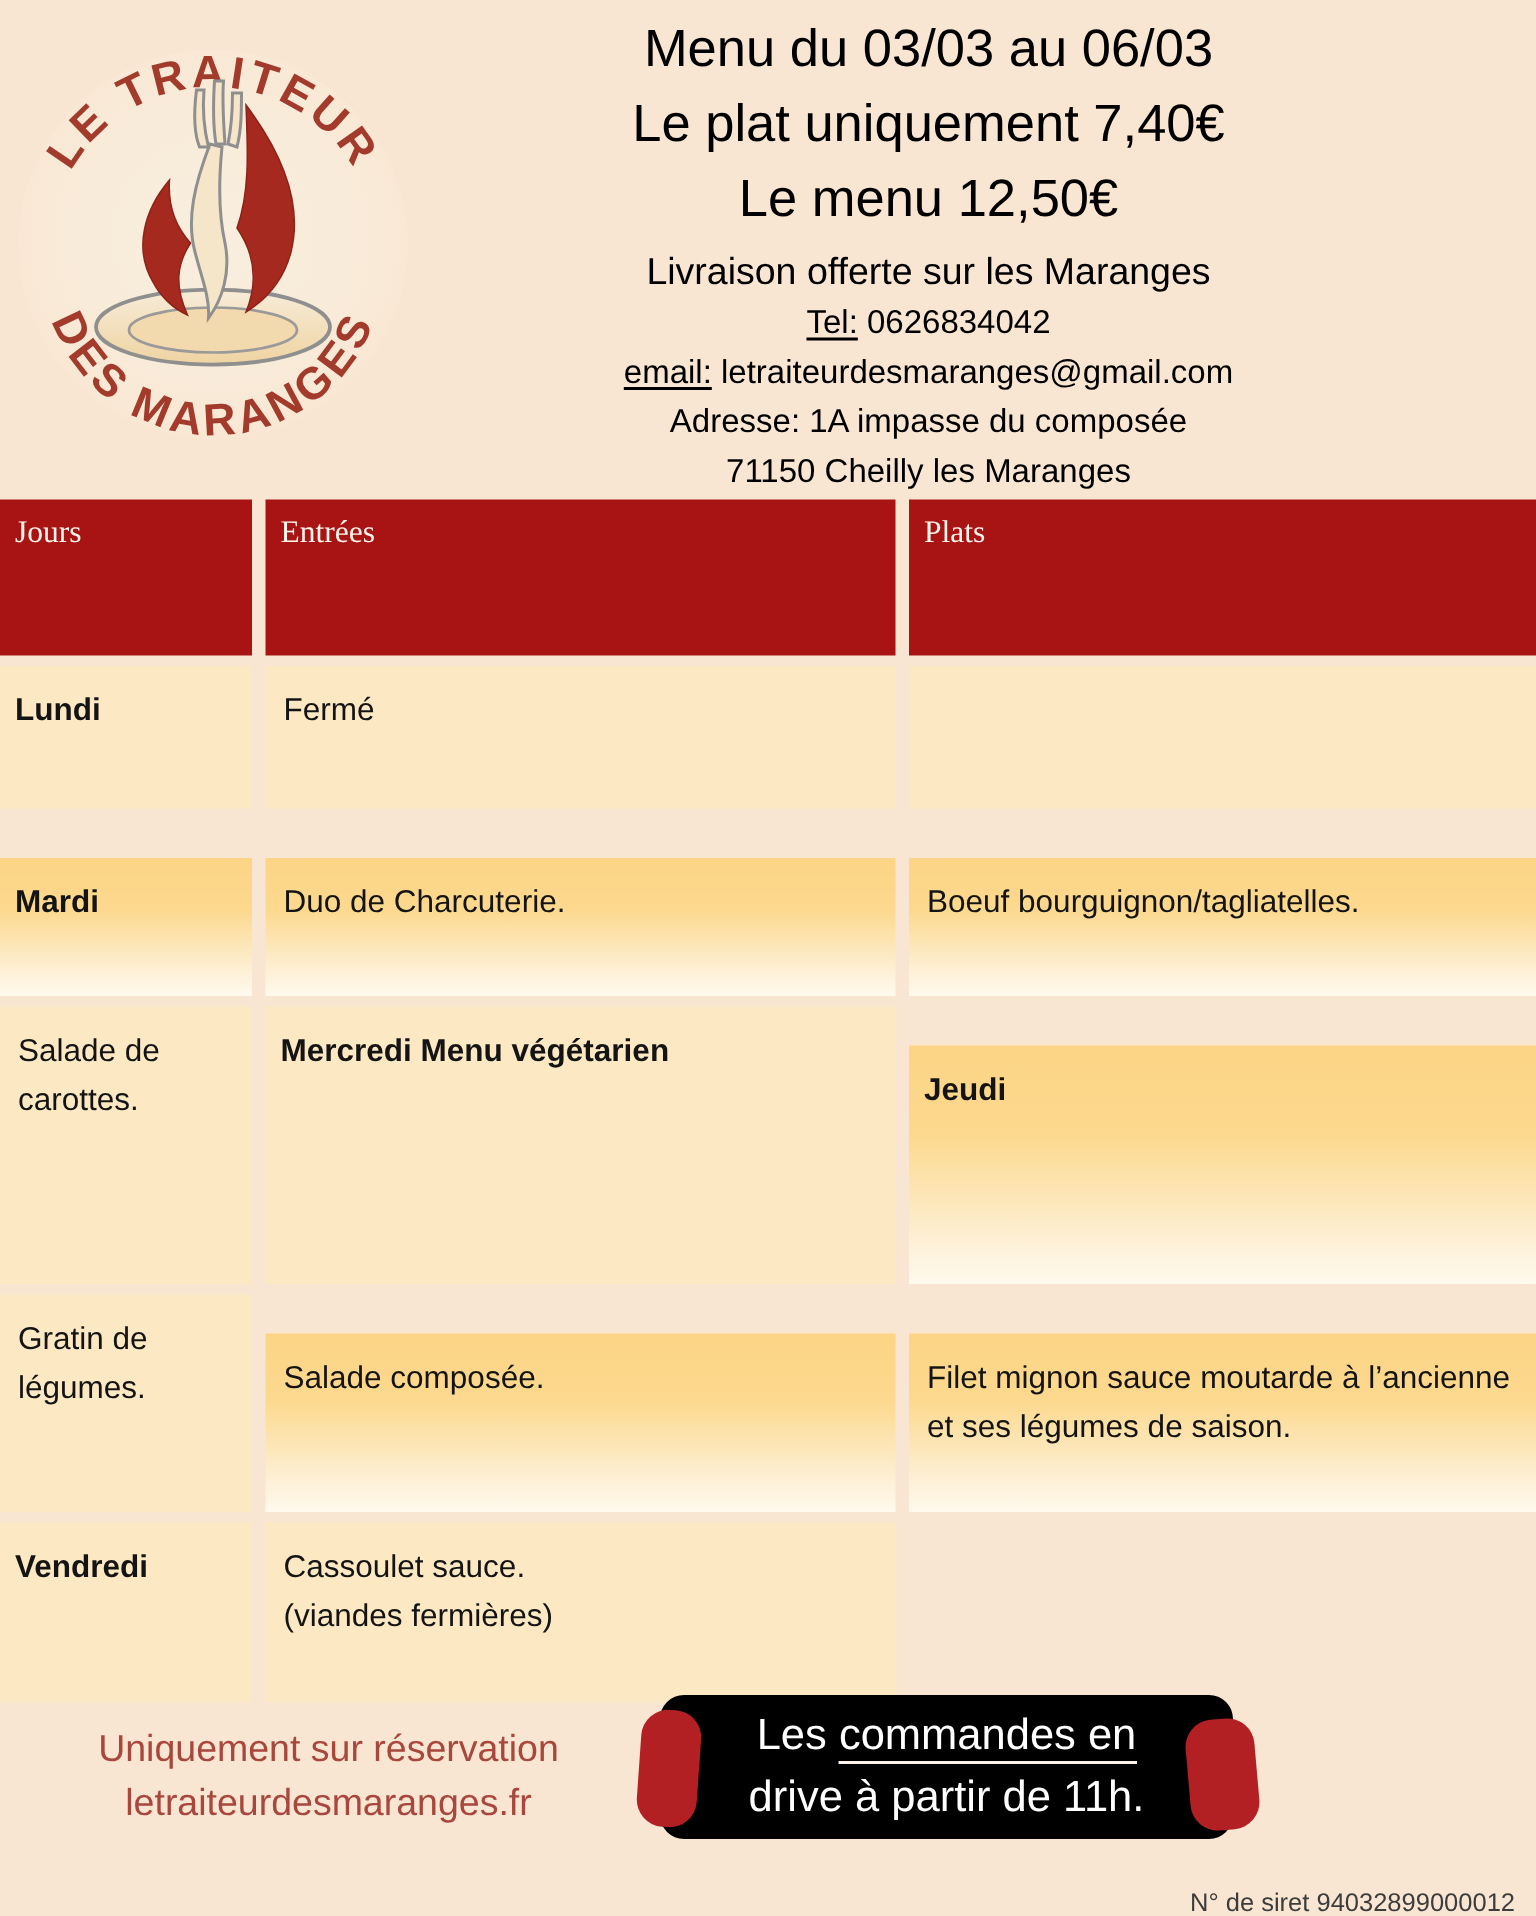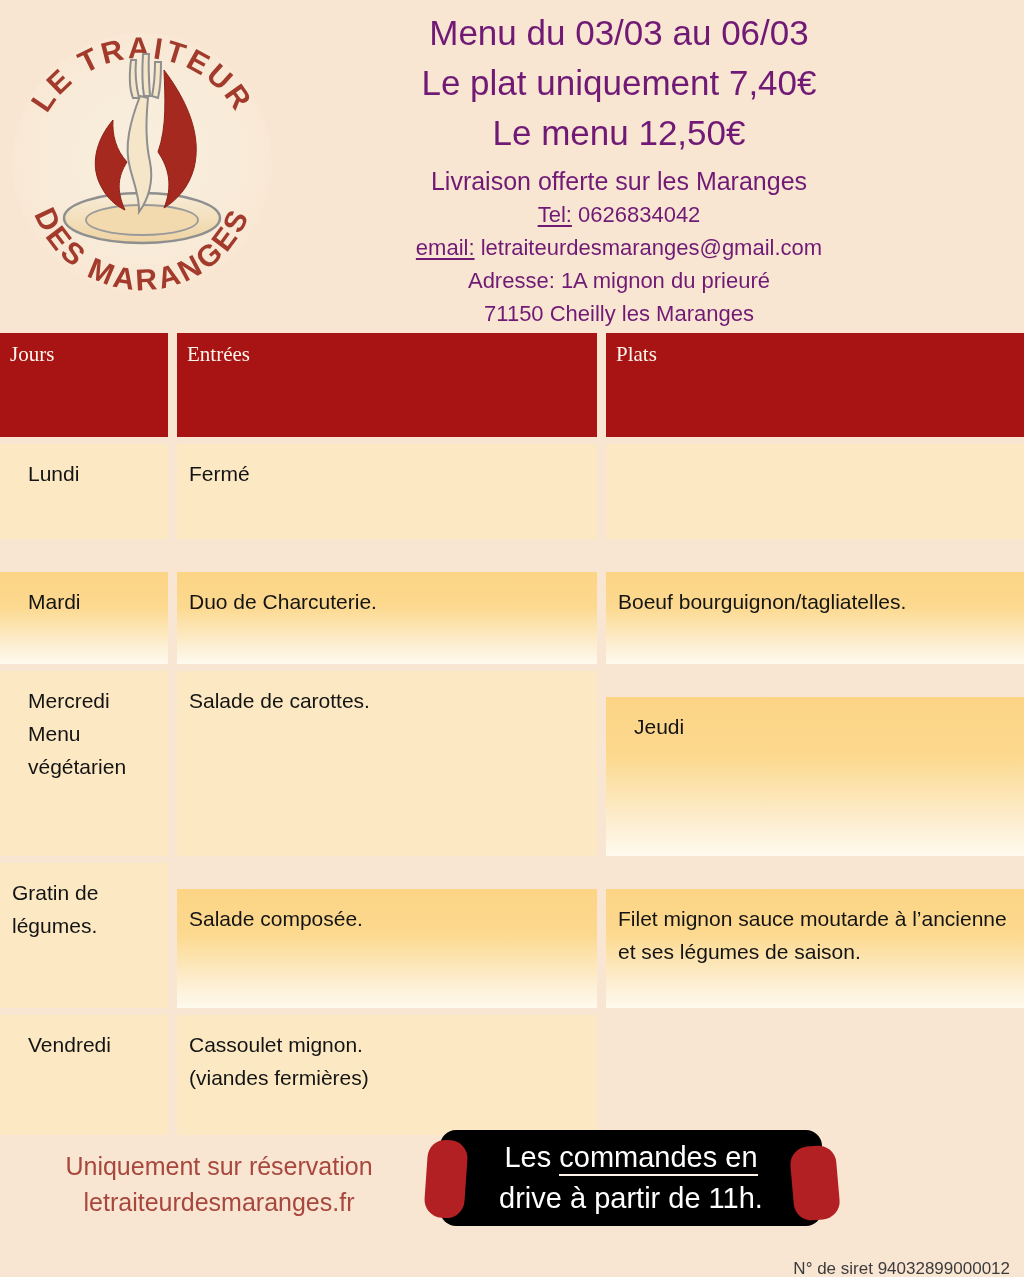--- a/index.html
+++ b/index.html
@@ -4,40 +4,40 @@
 <style>
   html,body{margin:0;padding:0;}
   body{
     width:1024px;height:1277px;position:relative;overflow:hidden;
     background:#f9e6d2;
     font-family:"Liberation Sans","DejaVu Sans",sans-serif;
     -webkit-font-smoothing:antialiased;
   }
   
   .logo-wrap{position:absolute;left:12px;top:18px;width:260px;height:290px;}
-  .header-text{position:absolute;left:220px;right:6px;top:8px;text-align:center;color:#701a75;}
+  .header-text{position:absolute;left:220px;right:6px;top:8px;text-align:center;color:#000000;}
   .title-line{font-size:35px;line-height:50px;font-weight:400;}
   .subtitle{font-size:25px;line-height:34px;margin-top:6px;}
   .contact-line{font-size:22px;line-height:33px;}
   .u{text-decoration:underline;text-underline-offset:3px;}
   
   .menu-table{
     position:absolute;left:0;top:333px;width:1024px;
     display:grid;
     grid-template-columns:168px 420px 1fr;
     grid-template-rows:104px 95px 118px 185px 145px 120px;
     gap:7px 9px;
   }
   .th{
     background:#a81414;color:#fdf6ec;
     font-family:"Liberation Serif","DejaVu Serif",serif;
     font-size:21px;padding:9px 10px;
   }
   .cell{color:#141414;font-size:21px;line-height:33px;white-space:pre-line;}
-  .day-cell{font-weight:400;padding:13px 28px;}
+  .day-cell{font-weight:700;padding:13px 10px;}
   .dish-cell{padding:13px 12px;}
   .row-flat{background:#fce9c3;}
   .row-gold{background:linear-gradient(180deg,#fcd485 0%,#fcd98f 38%,#fdf0d6 82%,#fefaee 100%);margin-top:26px;}
   
   .footer-left{
     position:absolute;left:0;top:1148px;width:438px;text-align:center;
     color:#a8473d;font-size:25px;line-height:36px;
   }
   .drive-badge{
     position:absolute;left:440px;top:1130px;width:382px;min-height:96px;
@@ -104,47 +104,47 @@
   </svg>
 </div>
 
 <div class="header-text">
   <div class="title-line">Menu du 03/03 au 06/03</div>
   <div class="title-line">Le plat uniquement 7,40€</div>
   <div class="title-line">Le menu 12,50€</div>
   <div class="subtitle">Livraison offerte sur les Maranges</div>
   <div class="contact-line"><span class="u">Tel:</span><span> 0626834042</span></div>
   <div class="contact-line"><span class="u">email:</span><span> letraiteurdesmaranges@gmail.com</span></div>
-  <div class="contact-line">Adresse: 1A mignon du prieuré</div>
+  <div class="contact-line">Adresse: 1A impasse du composée</div>
   <div class="contact-line">71150 Cheilly les Maranges</div>
 </div>
 
 <div class="menu-table">
   <div class="th">Jours</div>
   <div class="th">Entrées</div>
   <div class="th">Plats</div>
 
   <div class="cell day-cell row-flat">Lundi</div>
   <div class="cell dish-cell row-flat">Fermé</div>
   <div class="cell dish-cell row-flat"></div>
 
   <div class="cell day-cell row-gold">Mardi</div>
   <div class="cell dish-cell row-gold">Duo de Charcuterie.</div>
   <div class="cell dish-cell row-gold">Boeuf bourguignon/tagliatelles.</div>
 
+  <div class="cell dish-cell row-flat">Salade de carottes.</div>
   <div class="cell day-cell row-flat">Mercredi Menu végétarien</div>
-  <div class="cell dish-cell row-flat">Salade de carottes.</div>
   <div class="cell day-cell row-gold">Jeudi</div>
 
   <div class="cell dish-cell row-flat">Gratin de légumes.</div>
   <div class="cell dish-cell row-gold">Salade composée.</div>
   <div class="cell dish-cell row-gold">Filet mignon sauce moutarde à l’ancienne et ses légumes de saison.</div>
 
   <div class="cell day-cell row-flat">Vendredi</div>
-  <div class="cell dish-cell row-flat">Cassoulet mignon.
+  <div class="cell dish-cell row-flat">Cassoulet sauce.
 (viandes fermières)</div>
 </div>
 
 <div class="footer-left">
   <div>Uniquement sur réservation</div>
   <div>letraiteurdesmaranges.fr</div>
 </div>
 
 <div class="drive-badge">
   <div>

